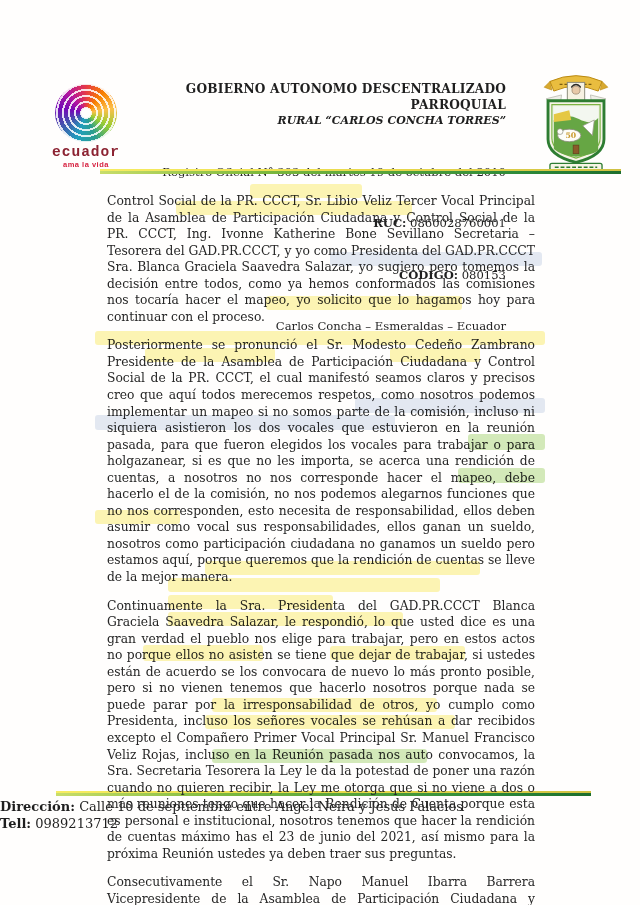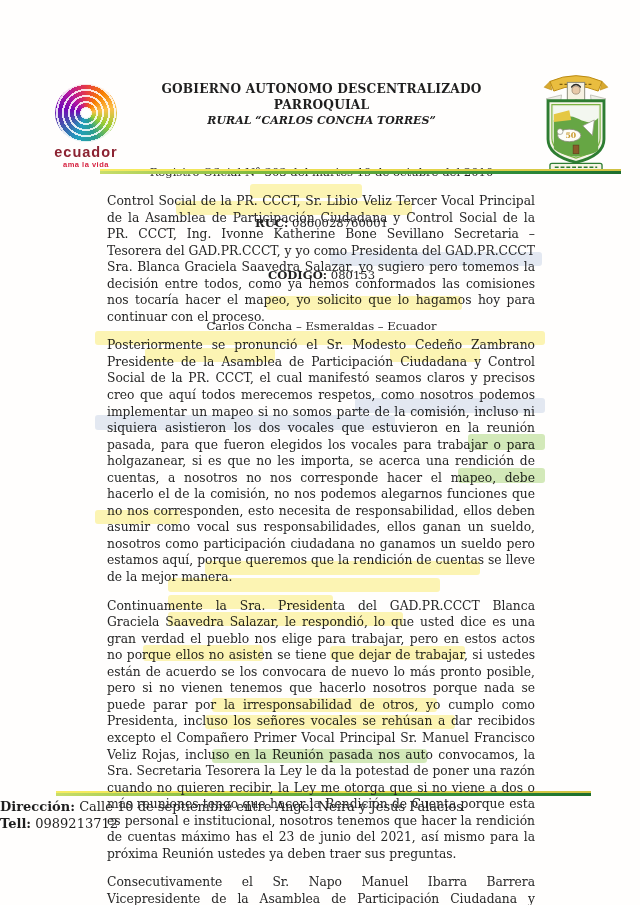--- a/index.html
+++ b/index.html
@@ -6,39 +6,39 @@
   html,body { background:#ffffff; }
   .page {
     position:relative; width:640px; height:905px; margin:0 auto;
     background:#fffefd; overflow:hidden;
     font-family:"DejaVu Serif","Liberation Serif",serif;
     color:#242424;
   }
 
   
   .header-center {
-    position:absolute; left:124px; top:82px; width:395px;
-    text-align:center; line-height:15.5px; font-size:11.6px; color:#1f1f1f;
+    position:absolute; left:111px; top:82px; width:395px;
+    text-align:right; line-height:15.5px; font-size:11.6px; color:#1f1f1f;
   }
   .org1 { font-weight:bold; font-size:12.2px; letter-spacing:.2px; }
   .org2 { font-weight:bold; font-style:italic; font-size:11px; }
   .hdr-line { font-size:11.6px;margin-top:36px; }
   .hdr-label { font-weight:bold; }
 
   
   .logo-left { position:absolute; left:44px; top:84px; width:84px; text-align:center; }
   .spiral {
     width:62px; height:58px; margin:0 auto; border-radius:50%;
     background:
       repeating-radial-gradient(circle at 50% 50%, rgba(255,255,255,0) 0 4px, rgba(255,255,255,.85) 4px 6px),
       conic-gradient(#e63946,#f77f00,#fcbf49,#9acd32,#2a9d8f,#219ebc,#4059ad,#7209b7,#b5179e,#e63946);
   }
   .spiral::after{ content:""; display:block; width:10px; height:10px; border-radius:50%;
     background:#fffefd; position:relative; top:24px; left:26px; }
-  .logo-word { font-family:Liberation Sans, sans-serif; font-weight:bold;
+  .logo-word { font-family:Liberation Mono, monospace; font-weight:bold;
     color:#8c2332; font-size:14.5px; letter-spacing:1px; margin-top:2px; }
   .logo-tag  { font-family:"Liberation Sans",sans-serif; font-weight:bold;
     color:#d61f3e; font-size:7.5px; letter-spacing:.5px; }
 
   
   .logo-right { position:absolute; right:20px; top:66px; width:88px; height:108px; }
 
   
   .divider { position:absolute; height:5px; }
   .divider .stripe-y { height:2px;

